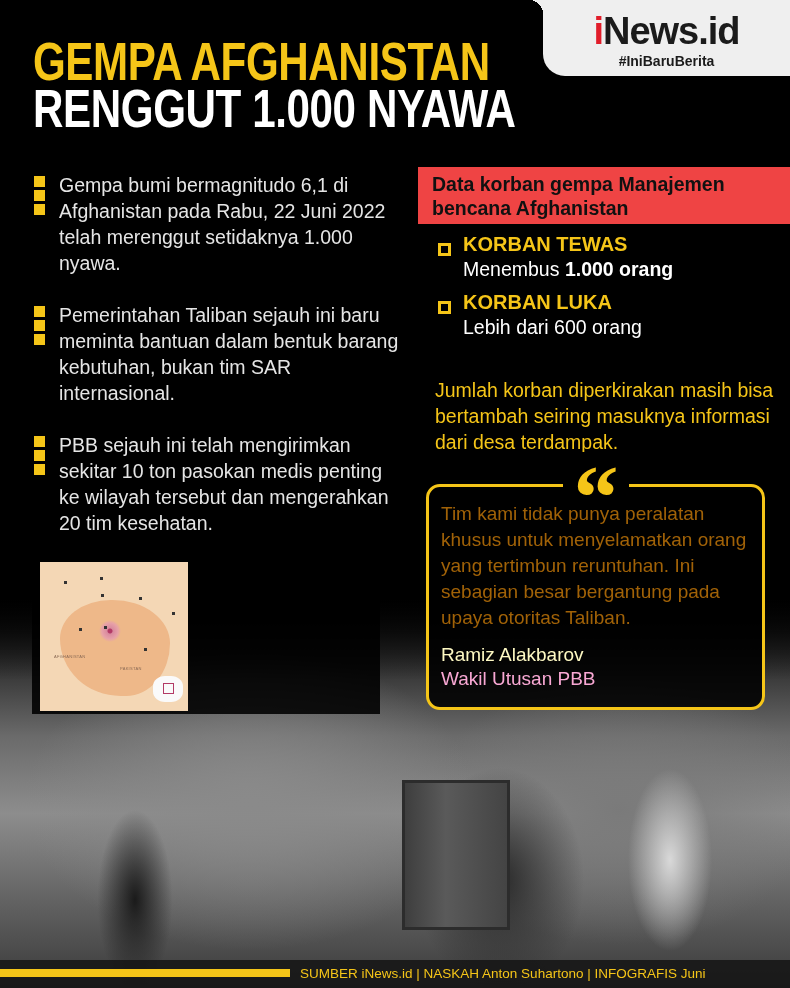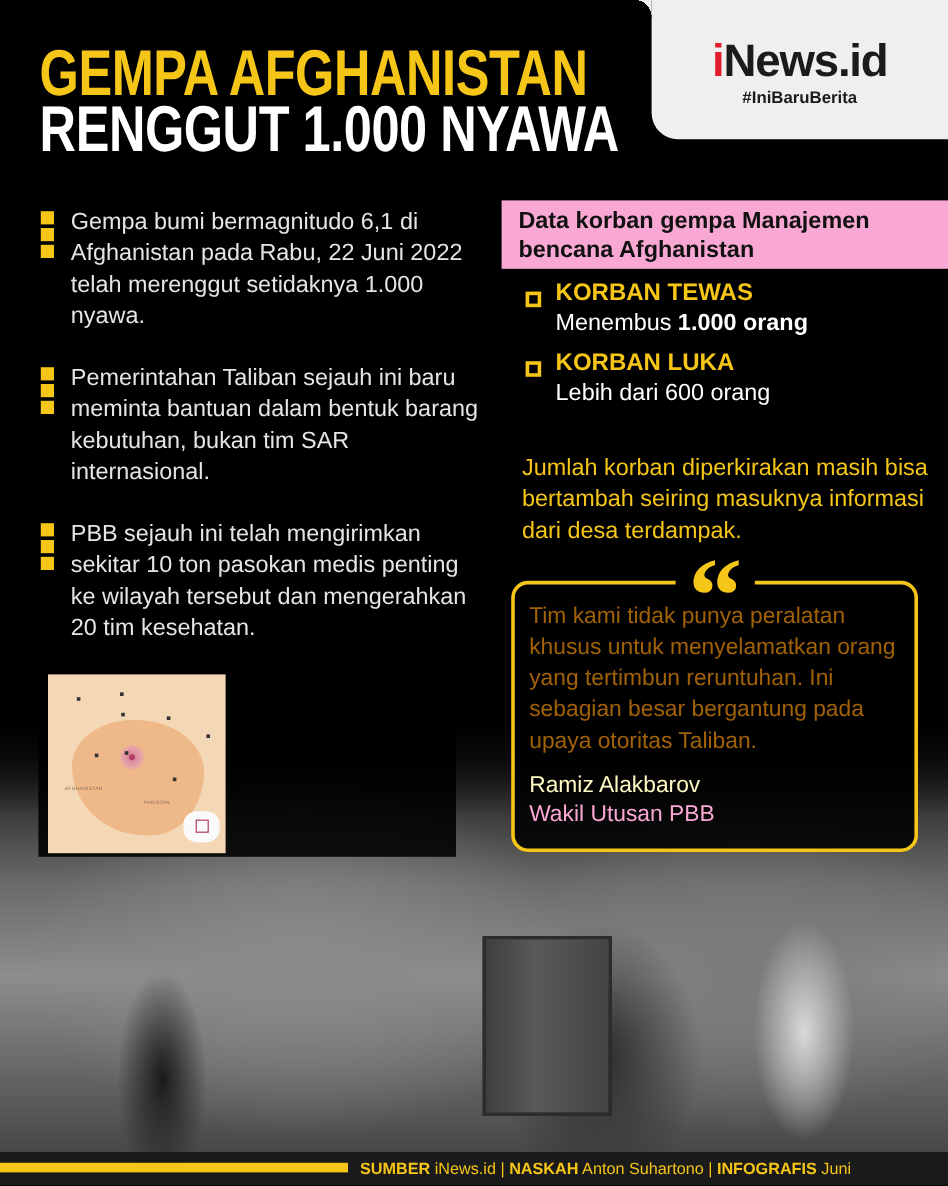--- a/index.html
+++ b/index.html
@@ -30,21 +30,21 @@
   }
 
   
   .title { position: absolute; left: 33px; top: 38px; font-family: "Liberation Sans", sans-serif; font-weight: 700;
     transform: scaleX(0.78); transform-origin: left top; line-height: 47px; letter-spacing: -0.5px; }
   .title-line1 { color: #f5c518; font-size: 54px; display: block; white-space: nowrap; }
   .title-line2 { color: #ffffff; font-size: 54px; display: block; white-space: nowrap; }
 
   
   .logo {
-    position: absolute; left: 543px; top: 0; width: 247px; height: 116px;
+    position: absolute; left: 543px; top: 0; width: 247px; height: 76px;
     background: #efefef; border-bottom-left-radius: 22px;
     display: flex; flex-direction: column; align-items: center; justify-content: center;
     border-top-left-radius: 0;
   }
   .logo::before {
     content: ""; position: absolute; left: -14px; top: 0; width: 14px; height: 14px;
     background: radial-gradient(circle at 0 100%, #000 14px, #efefef 14px);
   }
   .logo-name { font-size: 38px; font-weight: 700; color: #1b1b1b; letter-spacing: -1px; line-height: 40px; margin-top: 4px; }
   .logo-name .logo-i { color: #e11d2a; }
@@ -55,21 +55,21 @@
   .bullet { display: flex; margin-bottom: 26px; }
   .bullet-mark { width: 12px; margin-right: 14px; margin-top: 4px; display: flex; flex-direction: column; gap: 3px; }
   .bullet-mark span { display: block; width: 11px; height: 11px; background: #f5c518; }
   .bullet-text { font-size: 19.5px; line-height: 26px; color: #e5e5e5; }
   .bullet:nth-child(1) .bullet-text { }
   .bullet:nth-child(3) { margin-top: 20px; }
 
   
   .data-box { position: absolute; left: 418px; top: 167px; width: 372px; }
   .data-header {
-    background: #f9a8d4; color: #111; font-weight: 700; font-size: 19.5px; line-height: 24px;
+    background: #ef4444; color: #111; font-weight: 700; font-size: 19.5px; line-height: 24px;
     padding: 5px 0 6px 14px; height: 57px;
   }
   .stat { padding-left: 20px; margin-top: 8px; }
   .stat-head { display: flex; align-items: flex-end; color: #f5c518; font-weight: 700; font-size: 20px; line-height: 24px; }
   .stat-box { width: 13px; height: 13px; border: 3px solid #f5c518; margin-right: 12px; }
   .stat-body { padding-left: 25px; font-size: 19.5px; line-height: 26px; color: #fff; }
   .stat-body b { font-weight: 700; }
 
   .note { position: absolute; left: 435px; top: 377px; width: 355px; color: #f5c518; font-size: 19.5px; line-height: 26px; }
 
@@ -102,21 +102,21 @@
   .map-dot { position: absolute; width: 3px; height: 3px; background: #333; }
   .map-inset { position: absolute; left: 113px; top: 114px; width: 30px; height: 26px; background: #fafafa; border-radius: 40%; }
   .map-inset::after { content: ""; position: absolute; left: 10px; top: 7px; width: 9px; height: 9px; border: 1.5px solid #b33a66; }
   .map-label { position: absolute; font-size: 4px; color: #8a6a55; letter-spacing: 0.3px; }
   .map-caption { position: absolute; left: 164px; top: 4px; width: 180px; color: #f5c518; font-size: 19.5px; line-height: 26px; }
 
   
   .footer { position: absolute; left: 0; top: 960px; width: 790px; height: 28px; background: rgba(20,20,20,0.85); }
   .footer-bar { position: absolute; left: 0; top: 9px; width: 290px; height: 8px; background: #f5c518; }
   .footer-credits { position: absolute; left: 300px; top: 5px; font-size: 13.5px; color: #f5c518; white-space: nowrap; line-height: 18px; }
-  .footer-credits b { font-weight: 700; text-align: center; }
+  .footer-credits b { font-weight: 400; text-align: center; }
 </style>
 </head>
 <body>
 
 <div class="poster">
 
   <div class="photo"></div>
   <div class="photo-door"></div>
   <div class="photo-fade"></div>
 

